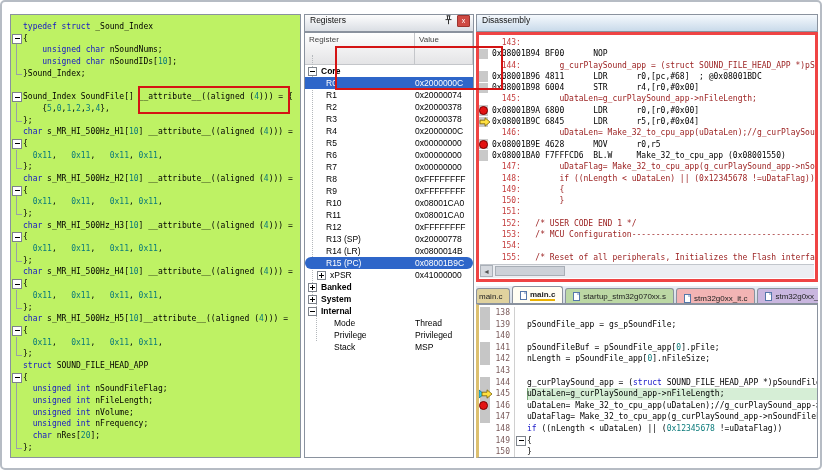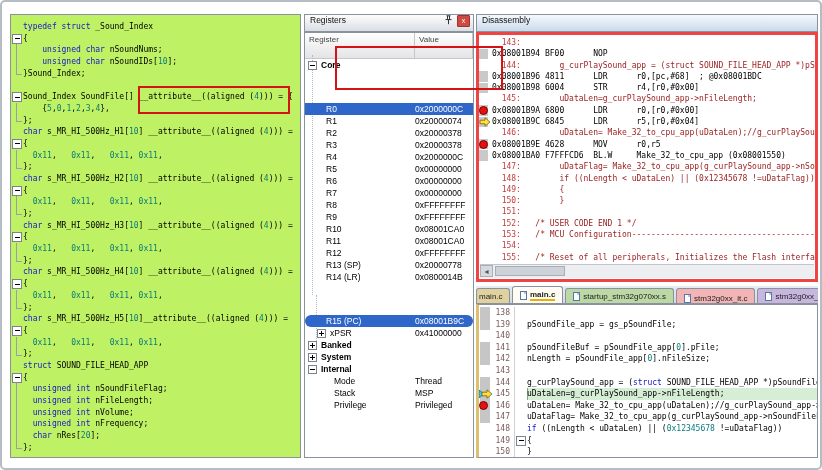--- a/index.html
+++ b/index.html
@@ -33,29 +33,29 @@
   .t-dis{background:linear-gradient(180deg,#f5f9fd,#c9daea);}
   .tspace{flex:1;}
   .closebox{width:11px;height:10px;background:#cf4a43;border:1px solid #9c332e;border-radius:1px;
             color:#fff;font-size:7px;line-height:9px;text-align:center;margin-right:3px;flex:none;}
   .pin{margin-right:4px;flex:none;}
 
   
   #reg-panel{left:302px;top:12px;width:170px;height:444px;}
   #reg-content{position:absolute;left:0;top:18px;right:0;bottom:0;border:1px solid #8a929e;
                box-sizing:border-box;background:#fff;overflow:hidden;}
-  #reg-head{display:flex;height:26px;}
+  #reg-head{display:flex;height:32px;}
   .hcell{background:linear-gradient(180deg,#ffffff,#e4e4e6);border-right:1px solid #c4c6ca;
          border-bottom:1px solid #c4c6ca;font-size:8px;color:#444;line-height:14px;
          padding-left:4px;box-sizing:border-box;}
   .hcell.c1{width:110px;}
   .hcell.c2{flex:1;}
   .treeline{position:absolute;border-left:1px dotted #b4b8bc;width:0;}
   .regrow{position:relative;height:12px;line-height:12px;font-size:8.5px;display:flex;align-items:center;}
-  .regrow.sel{background:#2E66C9;color:#fff;margin-top:32px;}
+  .regrow.sel{background:#2E66C9;color:#fff;}
   .regrow .lbl{white-space:nowrap;}
   .regrow.grp .lbl{font-weight:bold;}
   .regval{position:absolute;left:110px;white-space:nowrap;}
   .ebox{width:9px;height:9px;border:1px solid #7d838b;background:#fff;flex:none;position:relative;
         margin-right:4px;box-sizing:border-box;}
   .ebox::before{content:"";position:absolute;left:1px;top:3px;width:5px;height:1px;background:#000;}
   .ebox.plus::after{content:"";position:absolute;left:3px;top:1px;width:1px;height:5px;background:#000;}
 
   
   #dis-panel{left:474px;top:12px;width:342px;height:268px;}
@@ -261,26 +261,26 @@
           </div>
           <div class="regrow grp" style="padding-left: 3px;">
             <span class="ebox"></span>
             <span class="lbl">Internal</span>
           </div>
           <div class="regrow" style="padding-left: 29px;">
             <span class="lbl">Mode</span>
             <span class="regval">Thread</span>
           </div>
           <div class="regrow" style="padding-left: 29px;">
+            <span class="lbl">Privilege</span>
+            <span class="regval">Privileged</span>
+          </div>
+          <div class="regrow" style="padding-left: 29px;">
             <span class="lbl">Stack</span>
             <span class="regval">MSP</span>
-          </div>
-          <div class="regrow" style="padding-left: 29px;">
-            <span class="lbl">Privilege</span>
-            <span class="regval">Privileged</span>
           </div>
         </div>
     </div>
   </div>
 
   <div id="dis-panel" class="panel">
     <div class="titlebar t-dis">
       <span>Disassembly</span>
     </div>
     <div id="dis-content">

